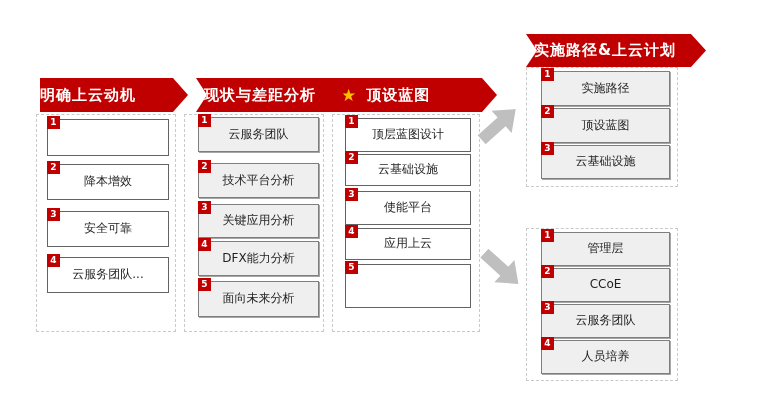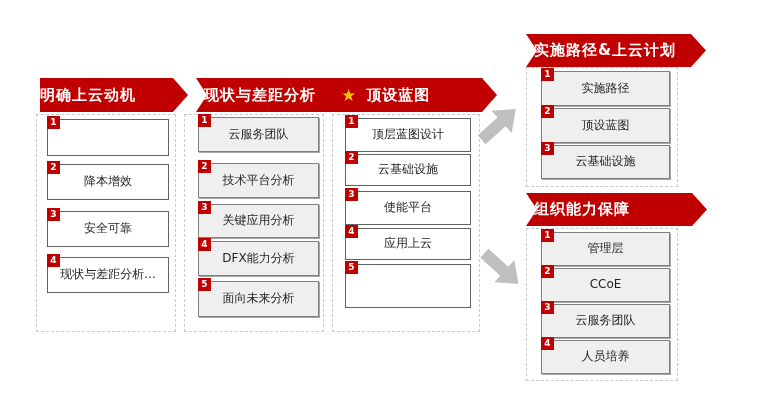--- a/index.html
+++ b/index.html
@@ -45,21 +45,21 @@
     <div class="item white" style="left:10px;top:49px;width:120px;height:34px;">
       <span class="badge">2</span>
       <span>降本增效</span>
     </div>
     <div class="item white" style="left:10px;top:96px;width:120px;height:34px;">
       <span class="badge">3</span>
       <span>安全可靠</span>
     </div>
     <div class="item white" style="left:10px;top:142px;width:120px;height:34px;">
       <span class="badge">4</span>
-      <span>现状与差距分析...</span>
+      <span>云服务团队...</span>
     </div>
   </div>
 
   <div class="banner notched" style="left:196px;top:78px;width:140px;">
     <span>现状与差距分析</span>
   </div>
   <div class="panel" style="left:184px;top:114px;width:138px;height:216px;">
     <div class="item gray" style="left:13px;top:2px;width:119px;height:33px;">
       <span class="badge">1</span>
       <span>云服务团队</span>
@@ -130,23 +130,20 @@
     <div class="item gray" style="left:14px;top:40px;width:127px;height:33px;">
       <span class="badge">2</span>
       <span>顶设蓝图</span>
     </div>
     <div class="item gray" style="left:14px;top:77px;width:127px;height:32px;">
       <span class="badge">3</span>
       <span>云基础设施</span>
     </div>
   </div>
 
-  <div class="banner notched" style="left:526px;top:193px;width:163px;height:33px;">
-    <span>组织能力保障</span>
-  </div>
   <div class="panel" style="left:526px;top:228px;width:150px;height:151px;">
     <div class="item gray" style="left:14px;top:3px;width:127px;height:32px;">
       <span class="badge">1</span>
       <span>管理层</span>
     </div>
     <div class="item gray" style="left:14px;top:39px;width:127px;height:32px;">
       <span class="badge">2</span>
       <span>CCoE</span>
     </div>
     <div class="item gray" style="left:14px;top:75px;width:127px;height:32px;">

